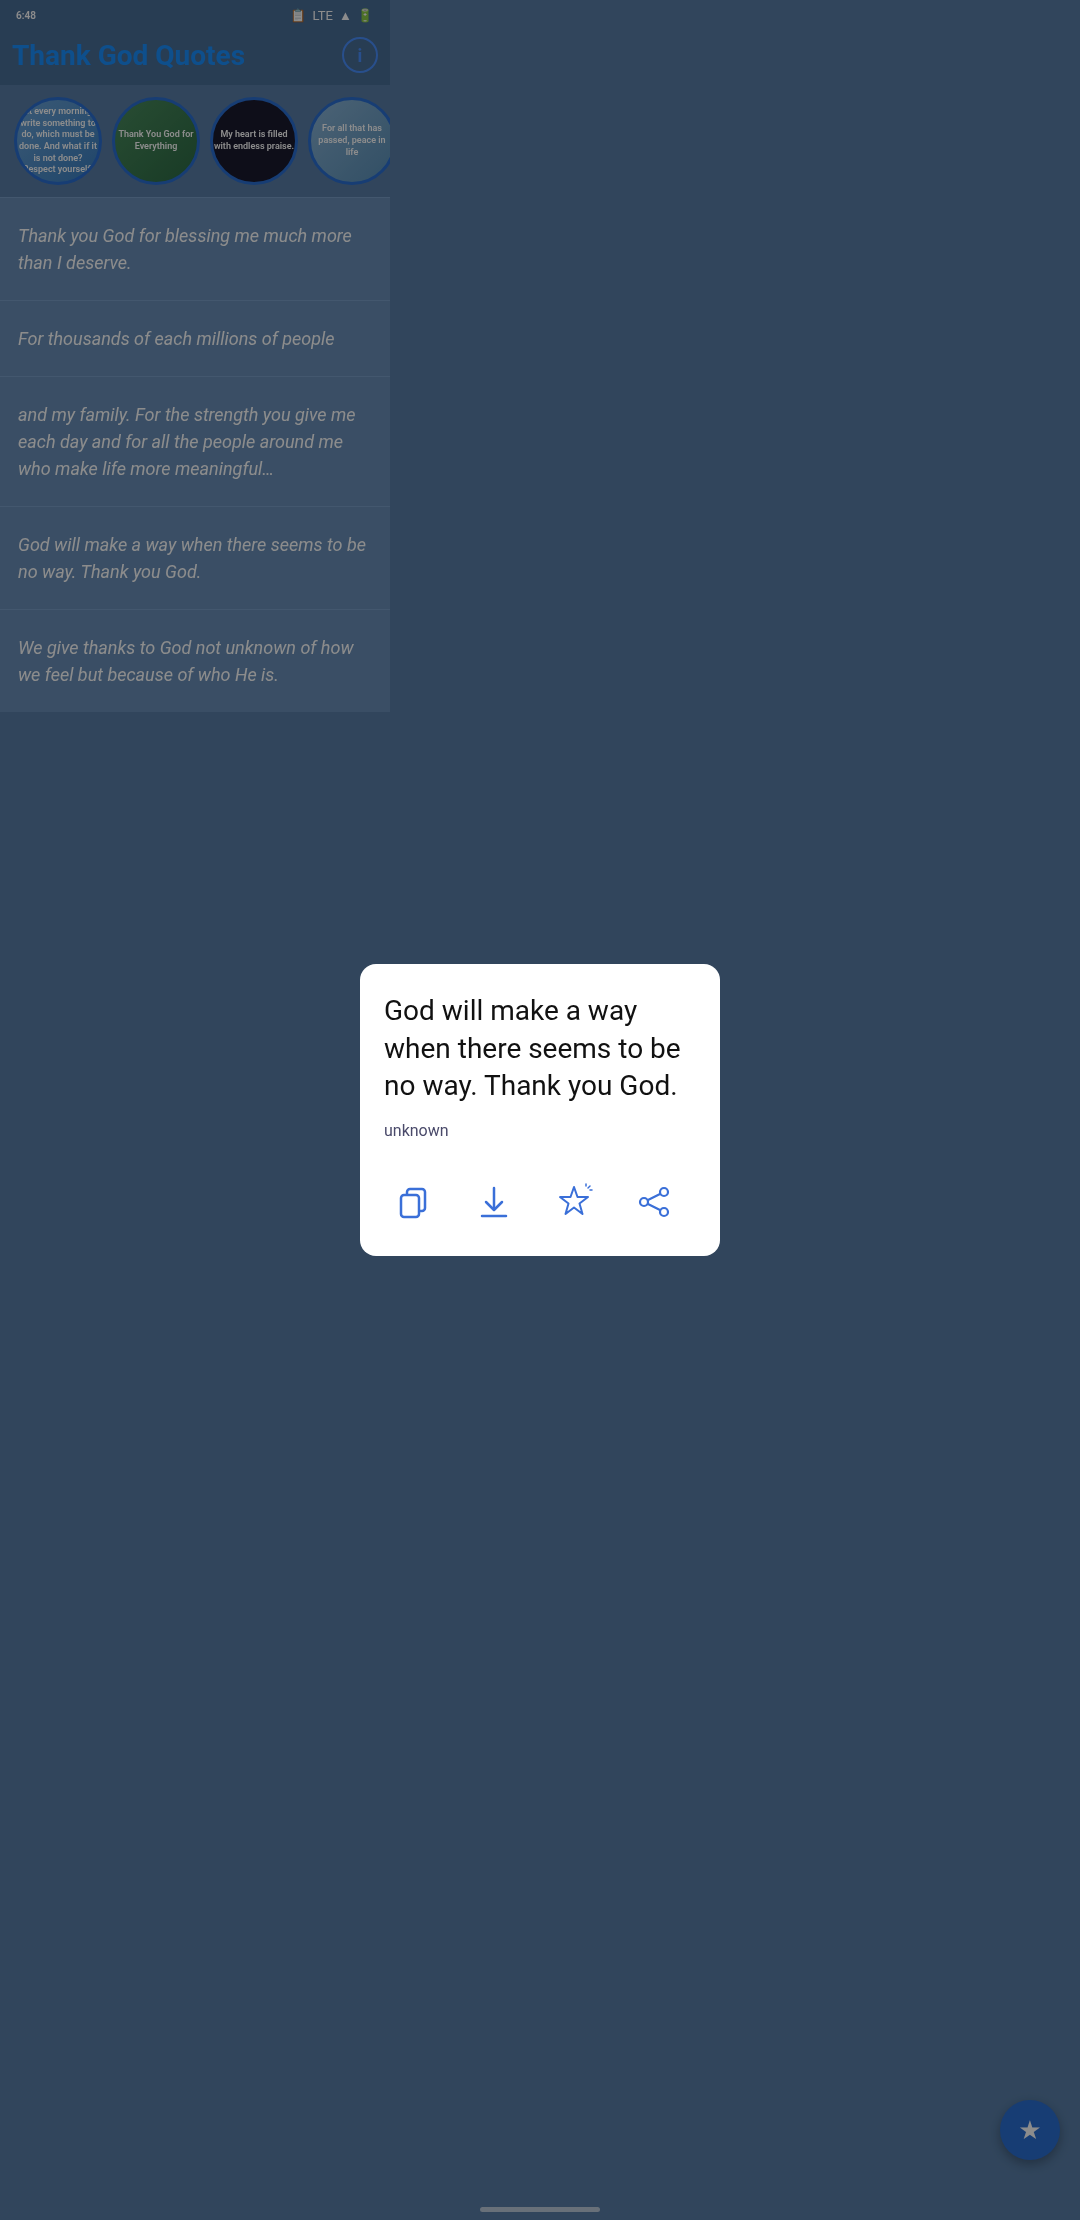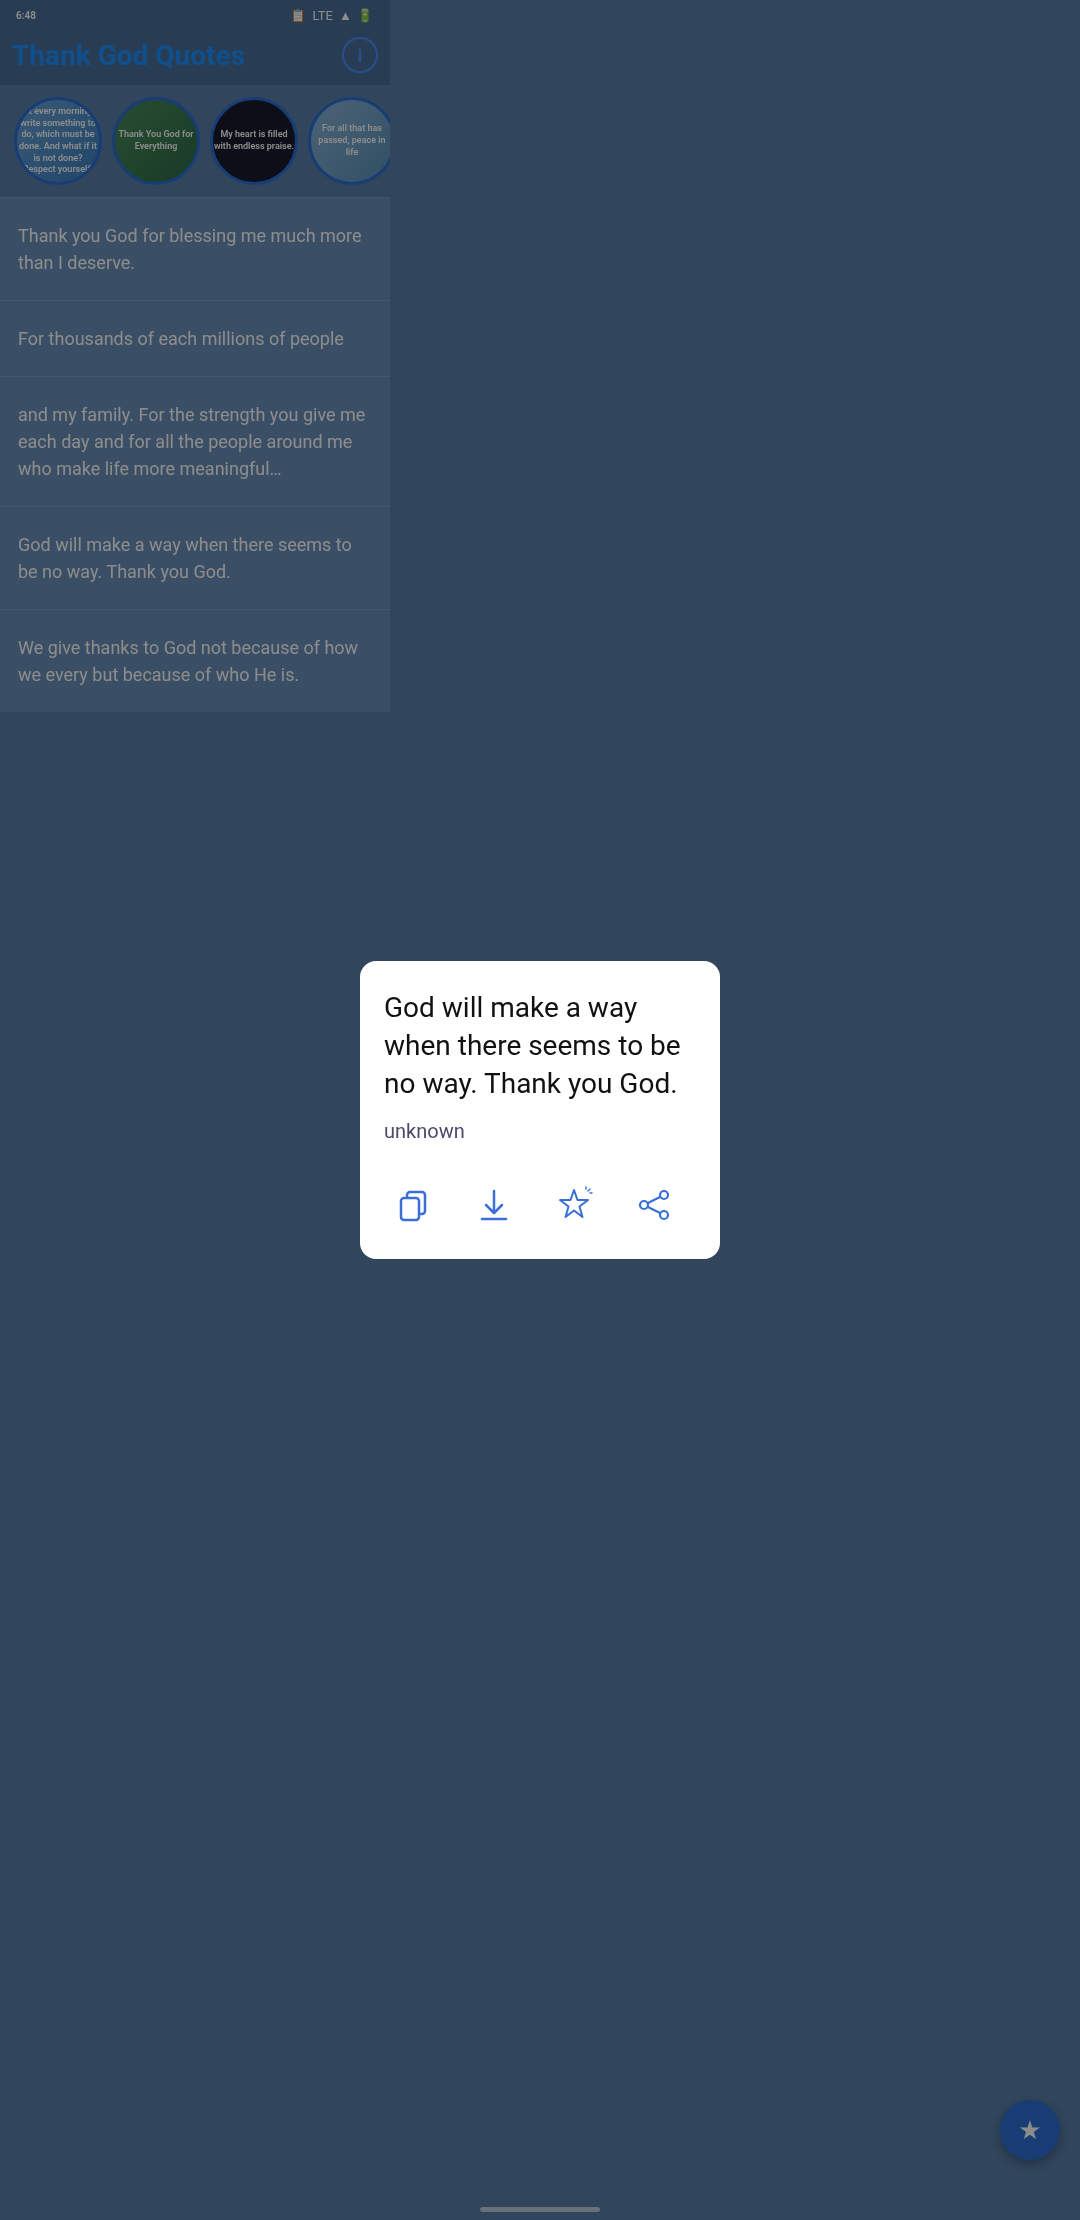--- a/index.html
+++ b/index.html
@@ -99,20 +99,21 @@
     .circle-img.c2 { background: linear-gradient(135deg, #4a8c5e, #2d6b45); }
     .circle-img.c3 { background: #1a1a2e; }
     .circle-img.c4 { background: linear-gradient(135deg, #8ab4d6, #5a90b8); }
 
     
     .quote-card {
       background: #6a8fb8;
       padding: 24px 18px;
       margin: 0;
       border-top: 1px solid #7a9fc8;
+      font-style: italic;
     }
 
     .quote-text {
       font-size: 18px;
       color: white;
       line-height: 1.5;
     }
 
     
     .overlay {
@@ -139,21 +140,21 @@
 
     .modal-quote {
       font-size: 28px;
       font-weight: 400;
       color: #111;
       line-height: 1.35;
       margin-bottom: 16px;
     }
 
     .modal-author {
-      font-size: 20px;
+      font-size: 16px;
       color: #4a4a6a;
       margin-bottom: 24px;
     }
 
     .modal-actions {
       display: flex;
       gap: 20px;
       align-items: center;
       padding-top: 8px;
     }
@@ -293,20 +294,20 @@
 
 <div class="quote-card">
   <p class="quote-text">and my family. For the strength you give me each day and for all the people around me who make life more meaningful…</p>
 </div>
 
 <div class="quote-card">
   <p class="quote-text">God will make a way when there seems to be no way. Thank you God.</p>
 </div>
 
 <div class="quote-card">
-  <p class="quote-text">We give thanks to God not because of how we every but because of who He is.</p>
+  <p class="quote-text">We give thanks to God not unknown of how we feel but because of who He is.</p>
 </div>
 
 <div class="fab">
   <span>★</span>
 </div>
 
 <div class="home-indicator"></div>
 
 </body></html>

